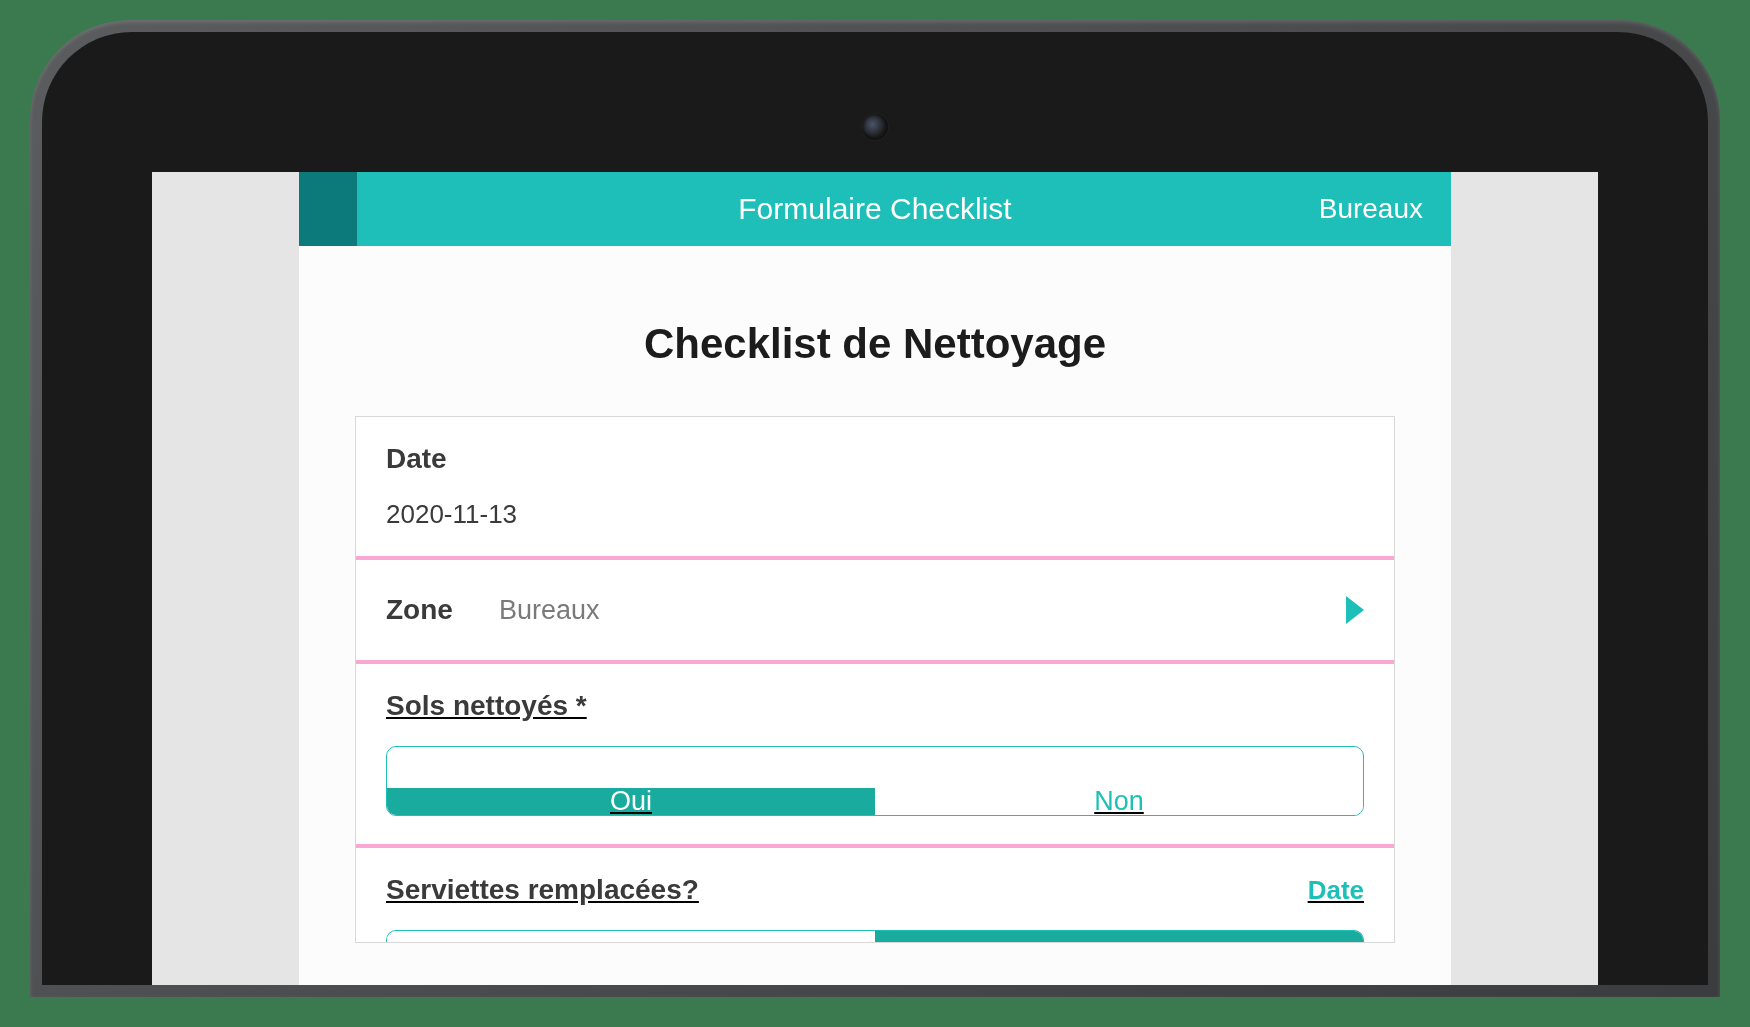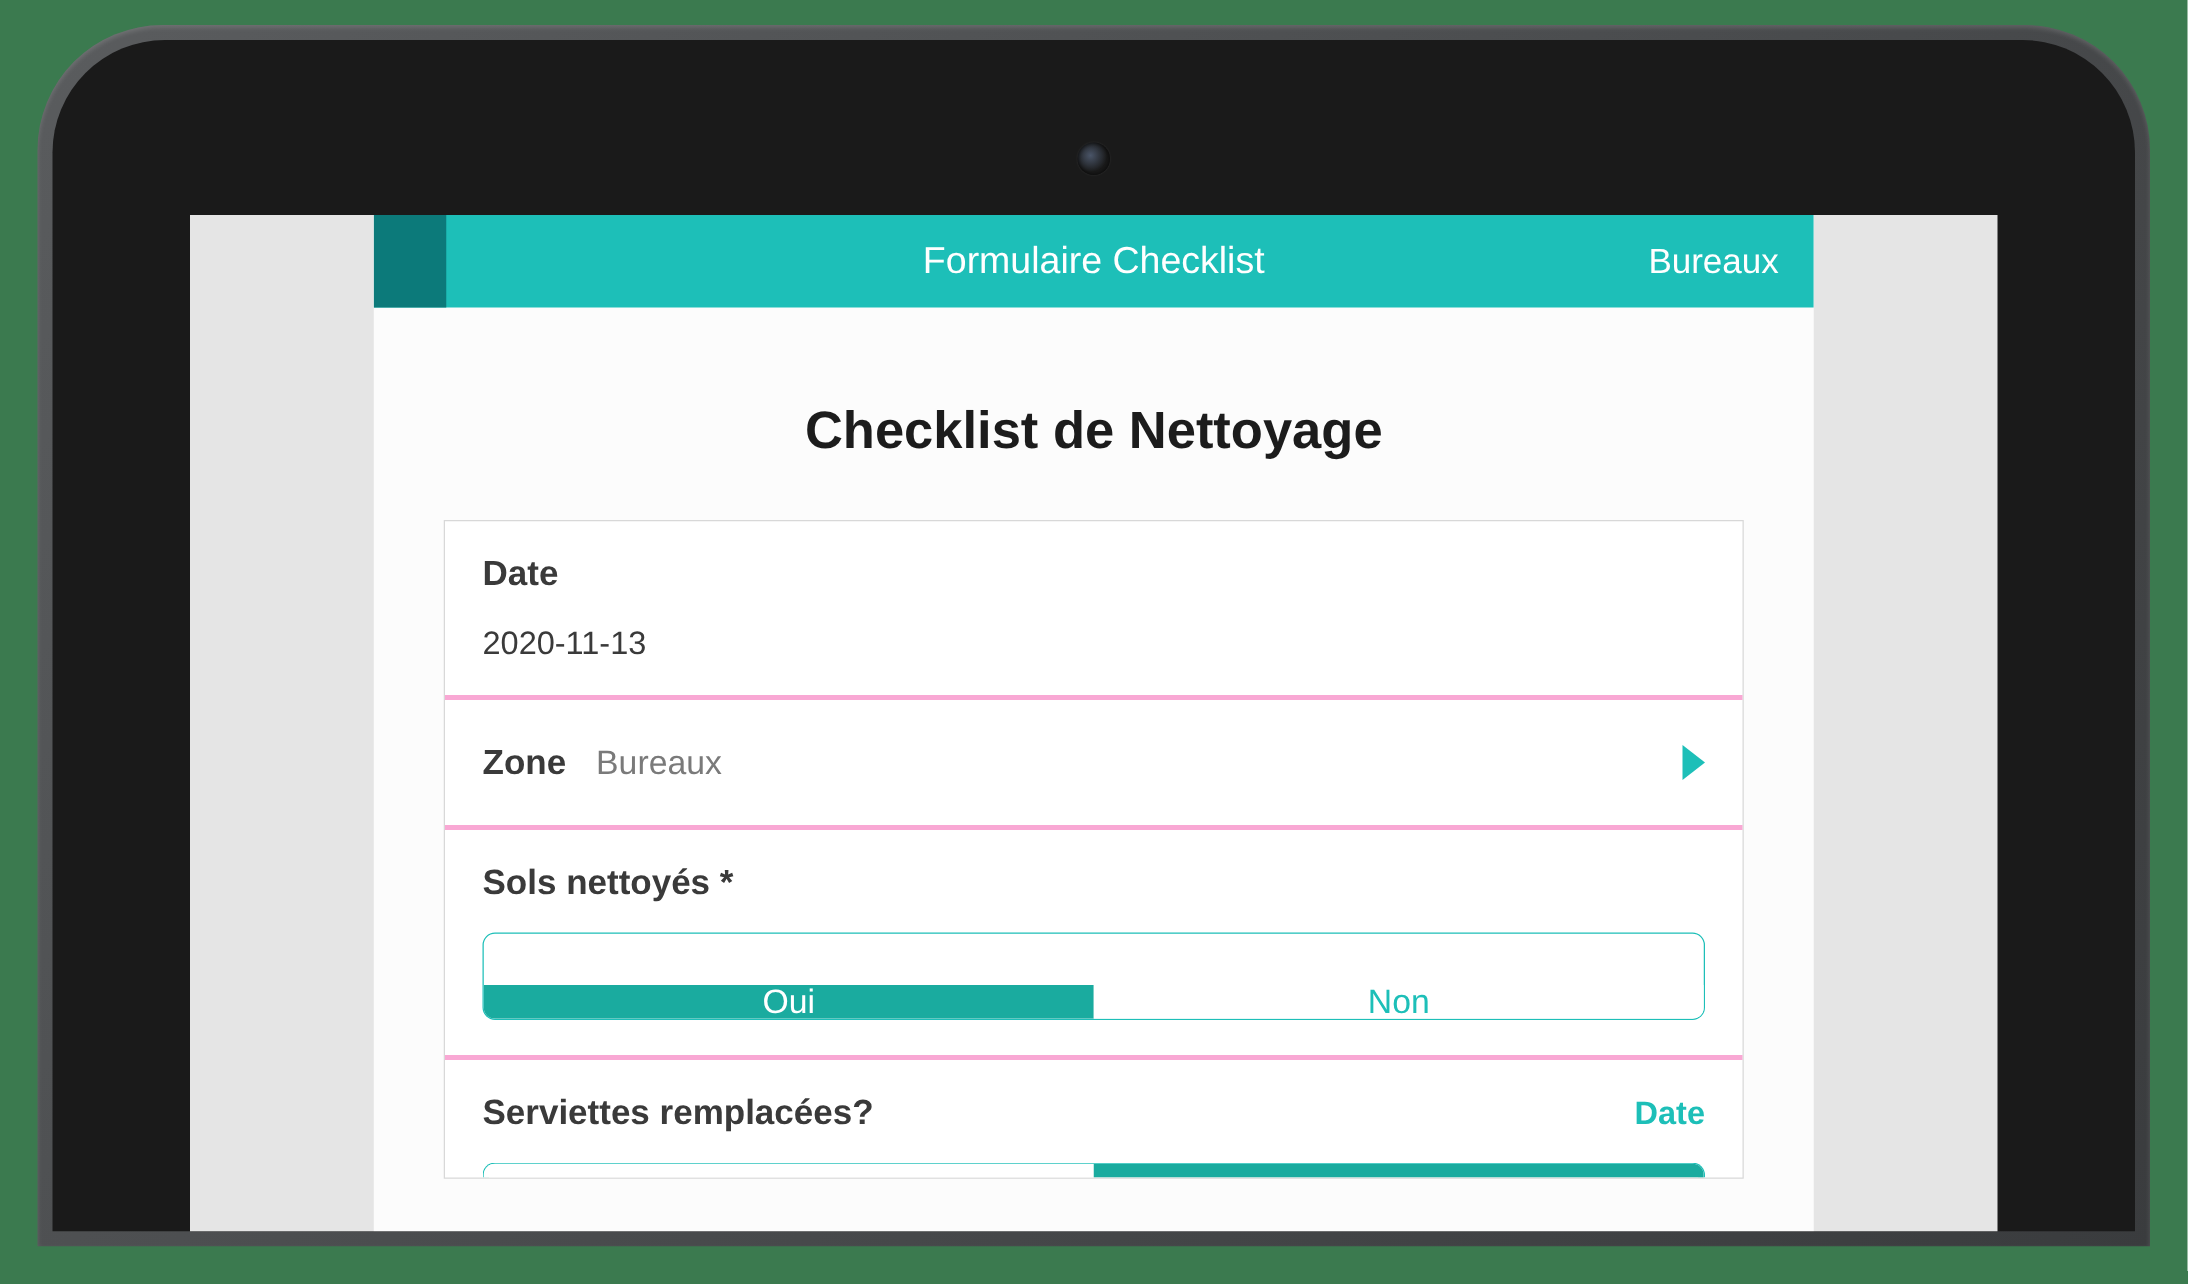--- a/index.html
+++ b/index.html
@@ -154,39 +154,40 @@
     .zone-row {
       display: flex;
       align-items: center;
       justify-content: space-between;
       padding: 34px 30px;
     }
     
     .zone-left {
       display: flex;
       align-items: center;
-      gap: 24px;
+      gap: 46px;
     }
     
     .zone-value {
       font-size: 27px;
       font-weight: 400;
       color: #7a7a7a;
     }
     
     .chevron-right {
       width: 0;
       height: 0;
       border-top: 14px solid transparent;
       border-bottom: 14px solid transparent;
       border-left: 18px solid #1dbfb8;
     }
     
     .question-row {
       padding: 26px 30px 28px 30px;
+      text-decoration: underline;
     }
     
     .question-header {
       display: flex;
       justify-content: space-between;
       align-items: center;
       margin-bottom: 24px;
     }
     
     .clear-link {

